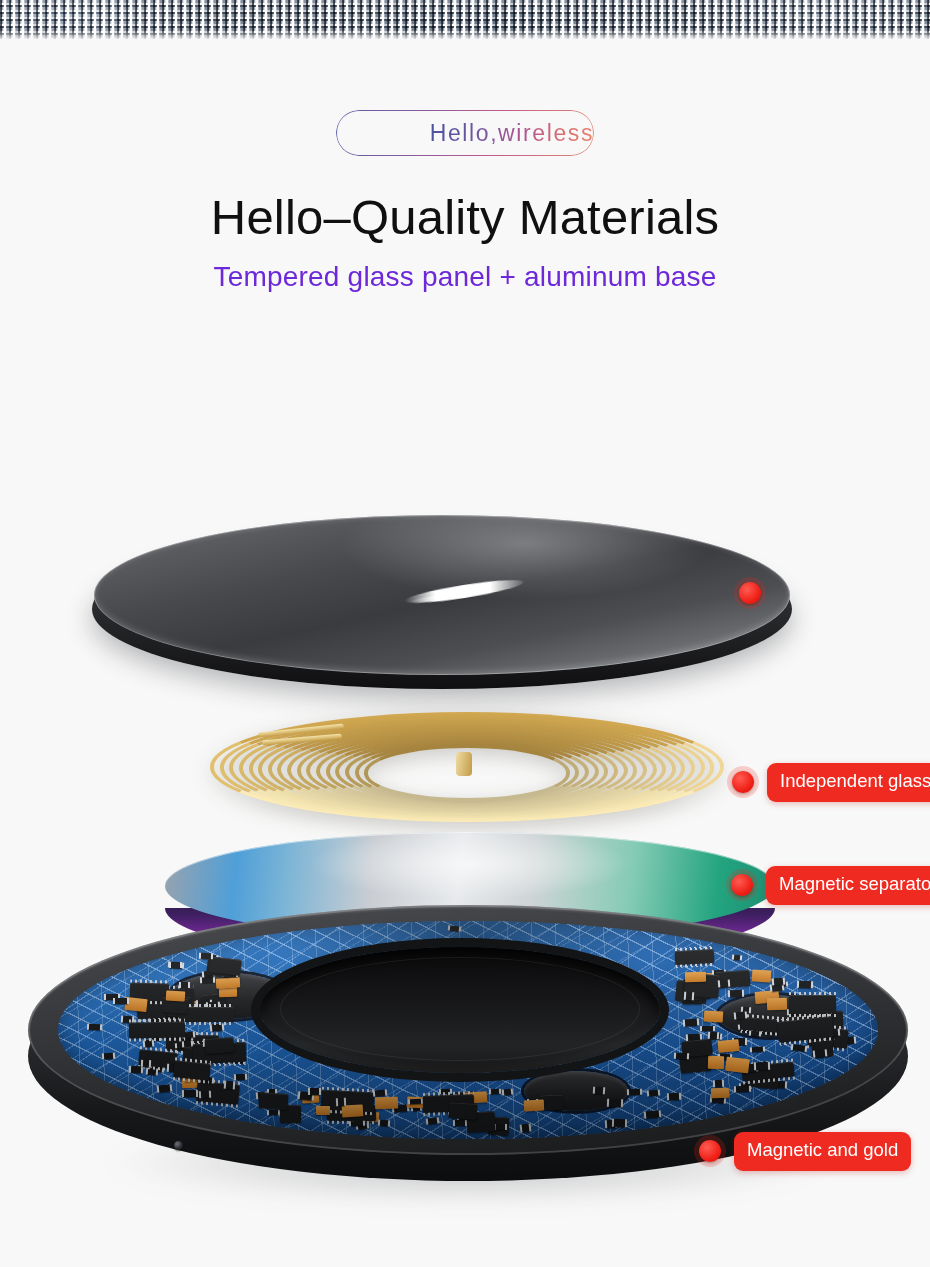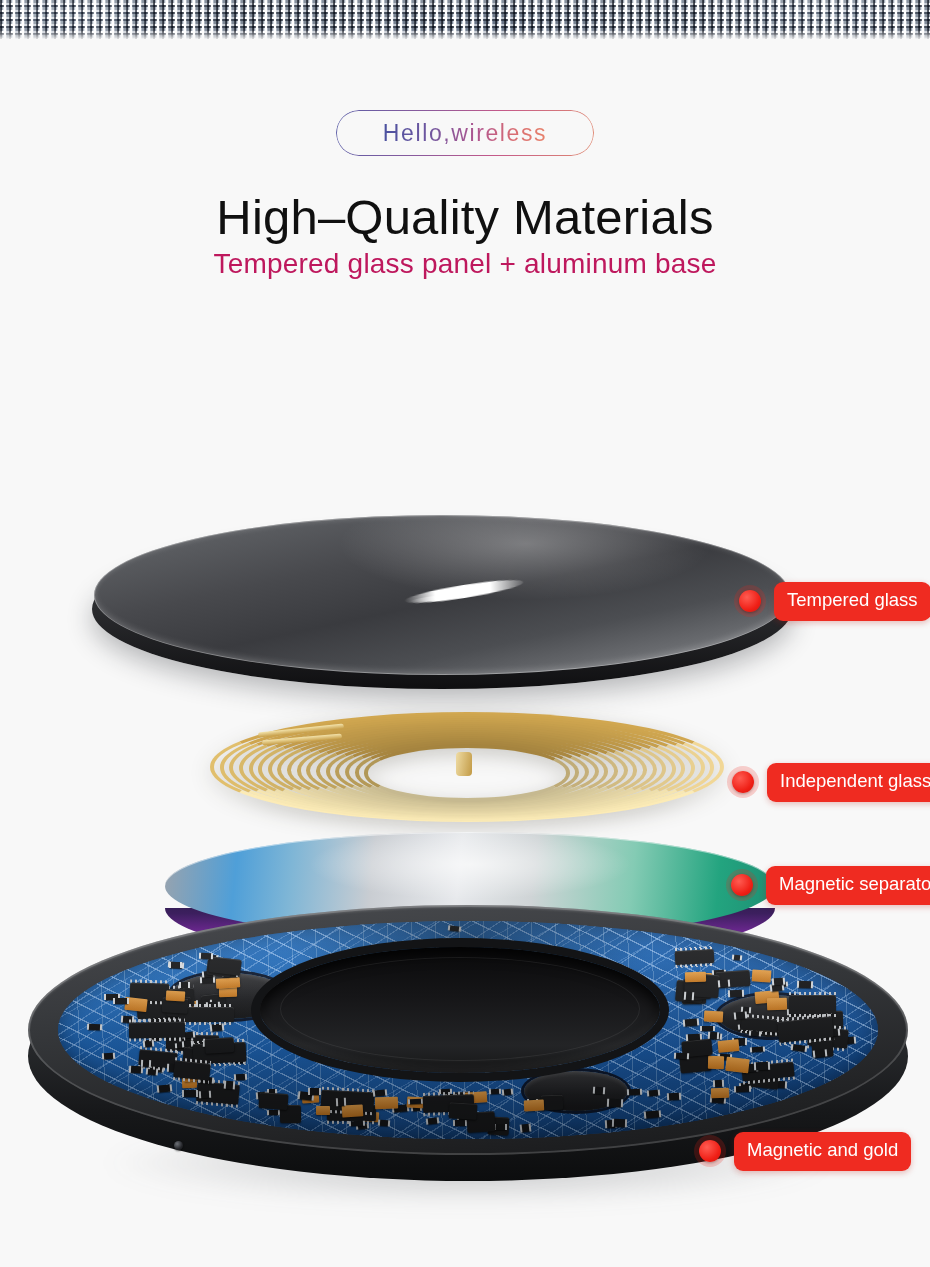--- a/index.html
+++ b/index.html
@@ -34,21 +34,21 @@
   .fabric-fade{
     position:absolute;left:0;top:30px;width:930px;height:14px;
     background:linear-gradient(180deg,rgba(248,248,248,0) 0%,rgba(248,248,248,.75) 55%,#f8f8f8 100%);
   }
 
   
   .hdr{position:absolute;left:0;top:0;width:930px;text-align:center;}
   .badge{
     position:absolute;left:50%;top:110px;transform:translateX(-50%);
     width:258px;height:46px;border-radius:23px;
-    display:flex;align-items:center;justify-content:center;
+    display:flex;align-items:center;justify-content:flex-end;
     background:#f8f8f8;
     box-sizing:border-box;
   }
   .badge-border{
     position:absolute;inset:0;border-radius:23px;padding:1.4px;
     background:linear-gradient(100deg,#5b5fa8 0%,#8d5a9c 35%,#c4598a 62%,#e08a72 100%);
     -webkit-mask:linear-gradient(#000 0 0) content-box,linear-gradient(#000 0 0);
     -webkit-mask-composite:xor;mask-composite:exclude;
   }
   .badge-text{
@@ -57,22 +57,22 @@
     background:linear-gradient(95deg,#4b52a0 0%,#6e569f 28%,#b2568f 58%,#d96d72 80%,#e8836b 100%);
     -webkit-background-clip:text;background-clip:text;color:transparent;
     white-space:nowrap;
   }
   .title{
     position:absolute;left:0;top:190px;width:930px;
     font-size:49px;font-weight:400;color:#101010;letter-spacing:.2px;
     line-height:1.12;
   }
   .subtitle{
-    position:absolute;left:0;top:248px;width:930px;
-    font-size:28px;font-weight:400;color:#be185d;letter-spacing:.2px;
+    position:absolute;left:0;top:261px;width:930px;
+    font-size:28px;font-weight:400;color:#6d28d9;letter-spacing:.2px;
   }
 
   
   .scene{position:absolute;left:0;top:0;width:930px;height:1267px;}
 
   
   .glass-wrap{position:absolute;left:92px;top:515px;width:700px;height:180px;}
   .glass-edge{
     position:absolute;left:0;top:14px;width:700px;height:160px;border-radius:50%;
     background:linear-gradient(180deg,#1d1d1f 0%,#2d2e31 45%,#0f0f11 100%);
@@ -247,21 +247,21 @@
 <div class="page">
 
   <div class="fabric"></div>
   <div class="fabric-fade"></div>
 
   <div class="hdr">
     <div class="badge">
       <div class="badge-border"></div>
       <span class="badge-text">Hello,wireless</span>
     </div>
-    <div class="title">High–Quality Materials</div>
+    <div class="title">Hello–Quality Materials</div>
     <div class="subtitle">Tempered glass panel + aluminum base</div>
   </div>
 
   <div class="scene">
 
     <div class="glass-wrap">
       <div class="glass-edge"></div>
       <div class="glass-top"></div>
       <div class="glass-rim"></div>
       <div class="glass-streak"></div>
@@ -508,21 +508,20 @@
         <div class="pcb-shade"></div>
       </div>
 
       <div class="cavity"></div>
       <div class="cavity-ring"></div>
       <div class="led"></div>
     </div>
 
     <div class="callout" style="left:739px;top:582px;">
       <span class="dot"></span>
-      <span class="pill">Tempered glass</span>
     </div>
 
     <div class="callout" style="left:732px;top:763px;">
       <span class="dot"></span>
       <span class="pill">Independent glass</span>
     </div>
 
     <div class="callout" style="left:731px;top:866px;">
       <span class="dot"></span>
       <span class="pill">Magnetic separator</span>

